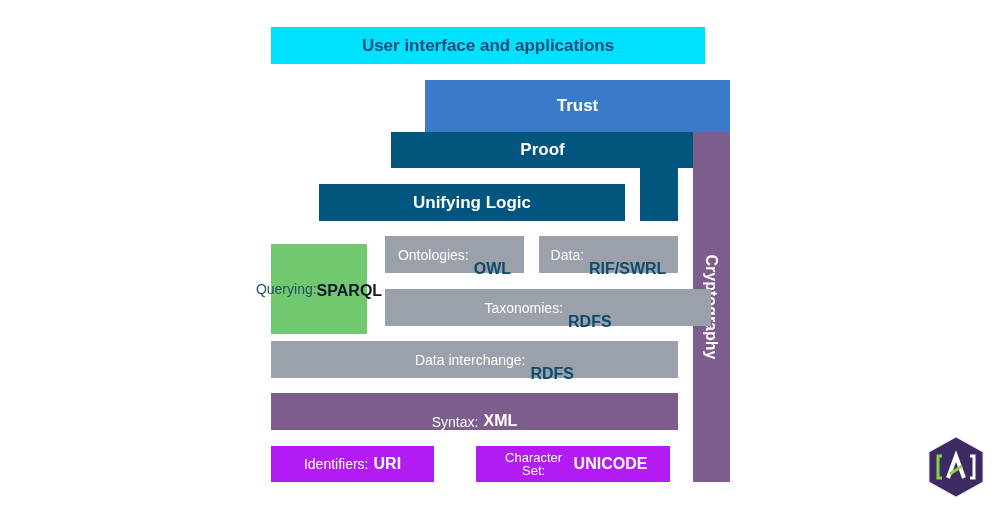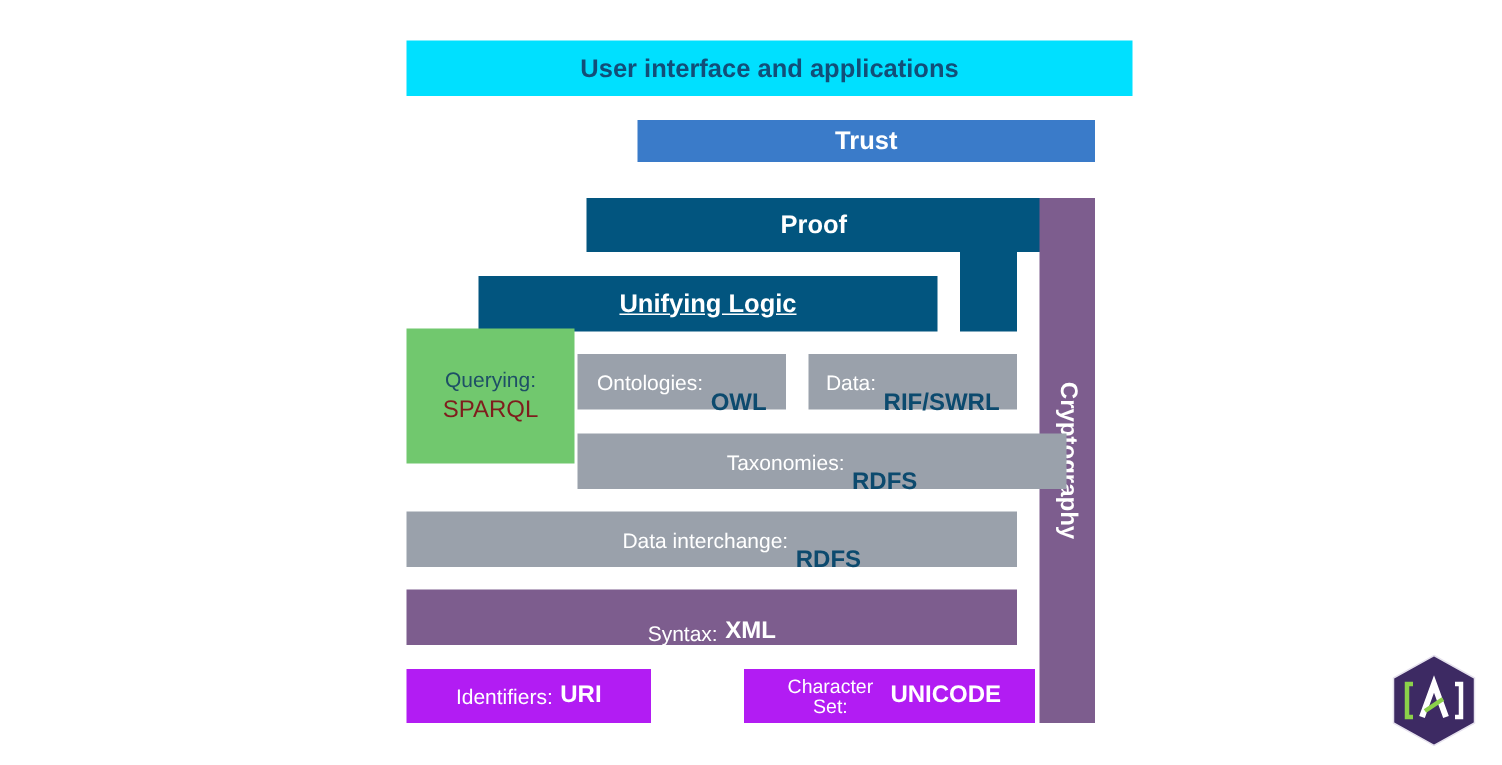--- a/index.html
+++ b/index.html
@@ -7,39 +7,39 @@
            font-family: "Liberation Sans", sans-serif; }
     .blk { position: absolute; display: flex; align-items: center; justify-content: center;
            box-sizing: border-box; text-align: center; }
     .light { color: #ffffff; }
     .lbl { font-size: 14px; }
     .strong { font-weight: bold; font-size: 16px; margin-left: 5px; }
     .gray { background: #9aa1ab; color: #ffffff; align-items: center; }
     .gray .strong { color: #0c4a6e; margin-top: 28px; }
     .purple { background: #7d5d8e; }
     .violet { background: #b21cf3; }
-    #ui { left: 271px; top: 27px; width: 484px; height: 37px; background: #00e0ff; color: #124e78;
+    #ui { left: 271px; top: 27px; width: 434px; height: 37px; background: #00e0ff; color: #124e78;
           font-size: 17px; font-weight: bold; }
-    #trust { left: 425px; top: 80px; width: 305px; height: 28px; background: #3a7bc9; font-size: 17px; font-weight: bold; }
+    #trust { left: 425px; top: 80px; width: 305px; height: 52px; background: #3a7bc9; font-size: 17px; font-weight: bold; }
     #proof { left: 375px; top: 132px; width: 303px; height: 36px; background: #02557f; font-size: 17px; font-weight: bold; margin-left: 16px; }
     #proof-leg { position: absolute; left: 640px; top: 168px; width: 38px; height: 53px; background: #02557f; }
-    #logic { left: 319px; top: 184px; width: 306px; height: 37px; background: #02557f; font-size: 17px; font-weight: bold; text-decoration: underline; }
+    #logic { left: 319px; top: 184px; width: 306px; height: 37px; background: #02557f; font-size: 17px; font-weight: bold; }
     #crypto { left: 693px; top: 132px; width: 37px; height: 350px; background: #7d5d8e; }
     #crypto span { transform: rotate(90deg); white-space: nowrap; font-size: 16px; font-weight: bold; color: #fff; }
-    #query { left: 271px; top: 219px; width: 112px; height: 90px; background: #71c86e; color: #124e78;
-             flex-direction: column; }
+    #query { left: 271px; top: 244px; width: 96px; height: 90px; background: #71c86e; color: #124e78;
+             flex-direction: row; }
     #query .l1 { font-size: 14px; color: #1e4f66; }
-    #query .l2 { font-size: 16px; font-weight: normal; color: #7f1d1d; margin-top: 4px; }
+    #query .l2 { font-size: 16px; font-weight: bold; color: #0f172a; margin-top: 4px; }
     #onto { left: 385px; top: 236px; width: 139px; height: 37px; }
     #rules { left: 539px; top: 236px; width: 139px; height: 37px; }
     #taxo { left: 385px; top: 289px; width: 326px; height: 37px; }
     #data { left: 271px; top: 341px; width: 407px; height: 37px; padding-left: 40px; }
     #syntax { left: 271px; top: 393px; width: 407px; height: 37px; align-items: flex-end; }
     #ident { left: 271px; top: 446px; width: 163px; height: 36px; }
-    #charset { left: 496px; top: 446px; width: 194px; height: 36px; }
+    #charset { left: 476px; top: 446px; width: 194px; height: 36px; }
     #charset .two { font-size: 13px; line-height: 13px; display: inline-block; }
     #logo { position: absolute; left: 926px; top: 436px; width: 60px; height: 62px; }
   </style>
 </head>
 <body>
 
 <div class="blk" id="ui">
   <span>User interface and applications</span>
 </div>
 

